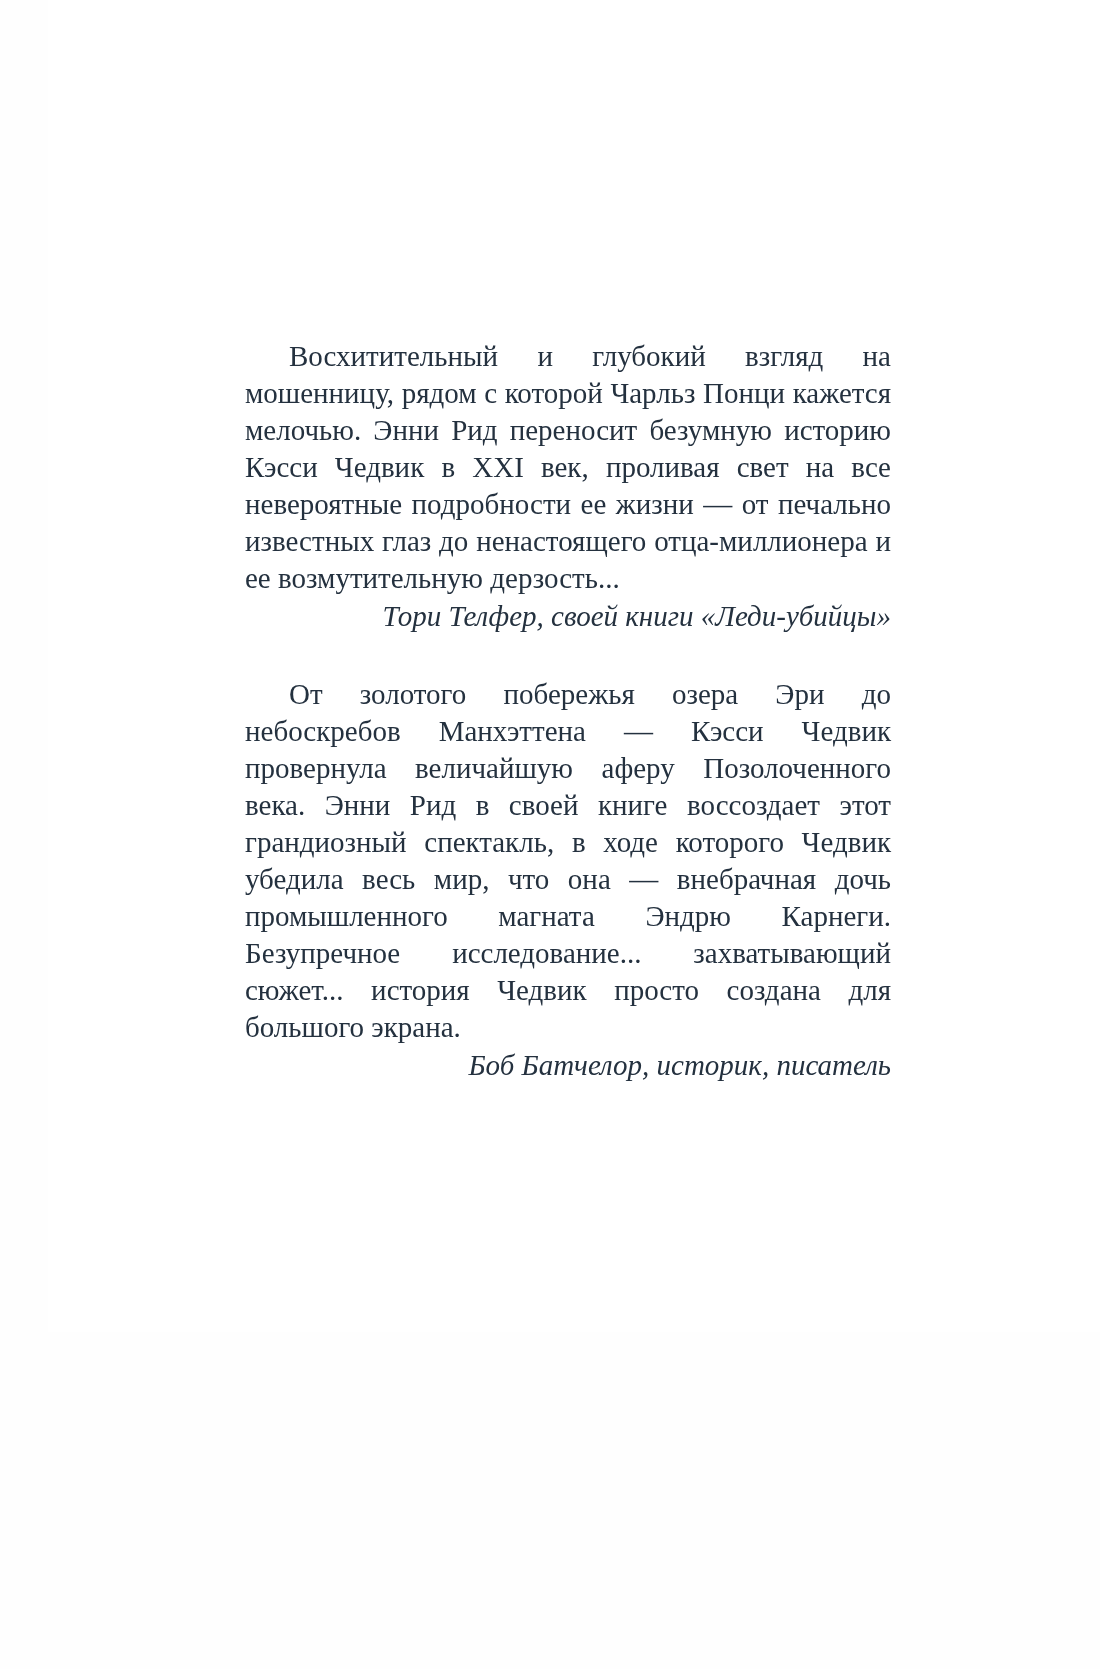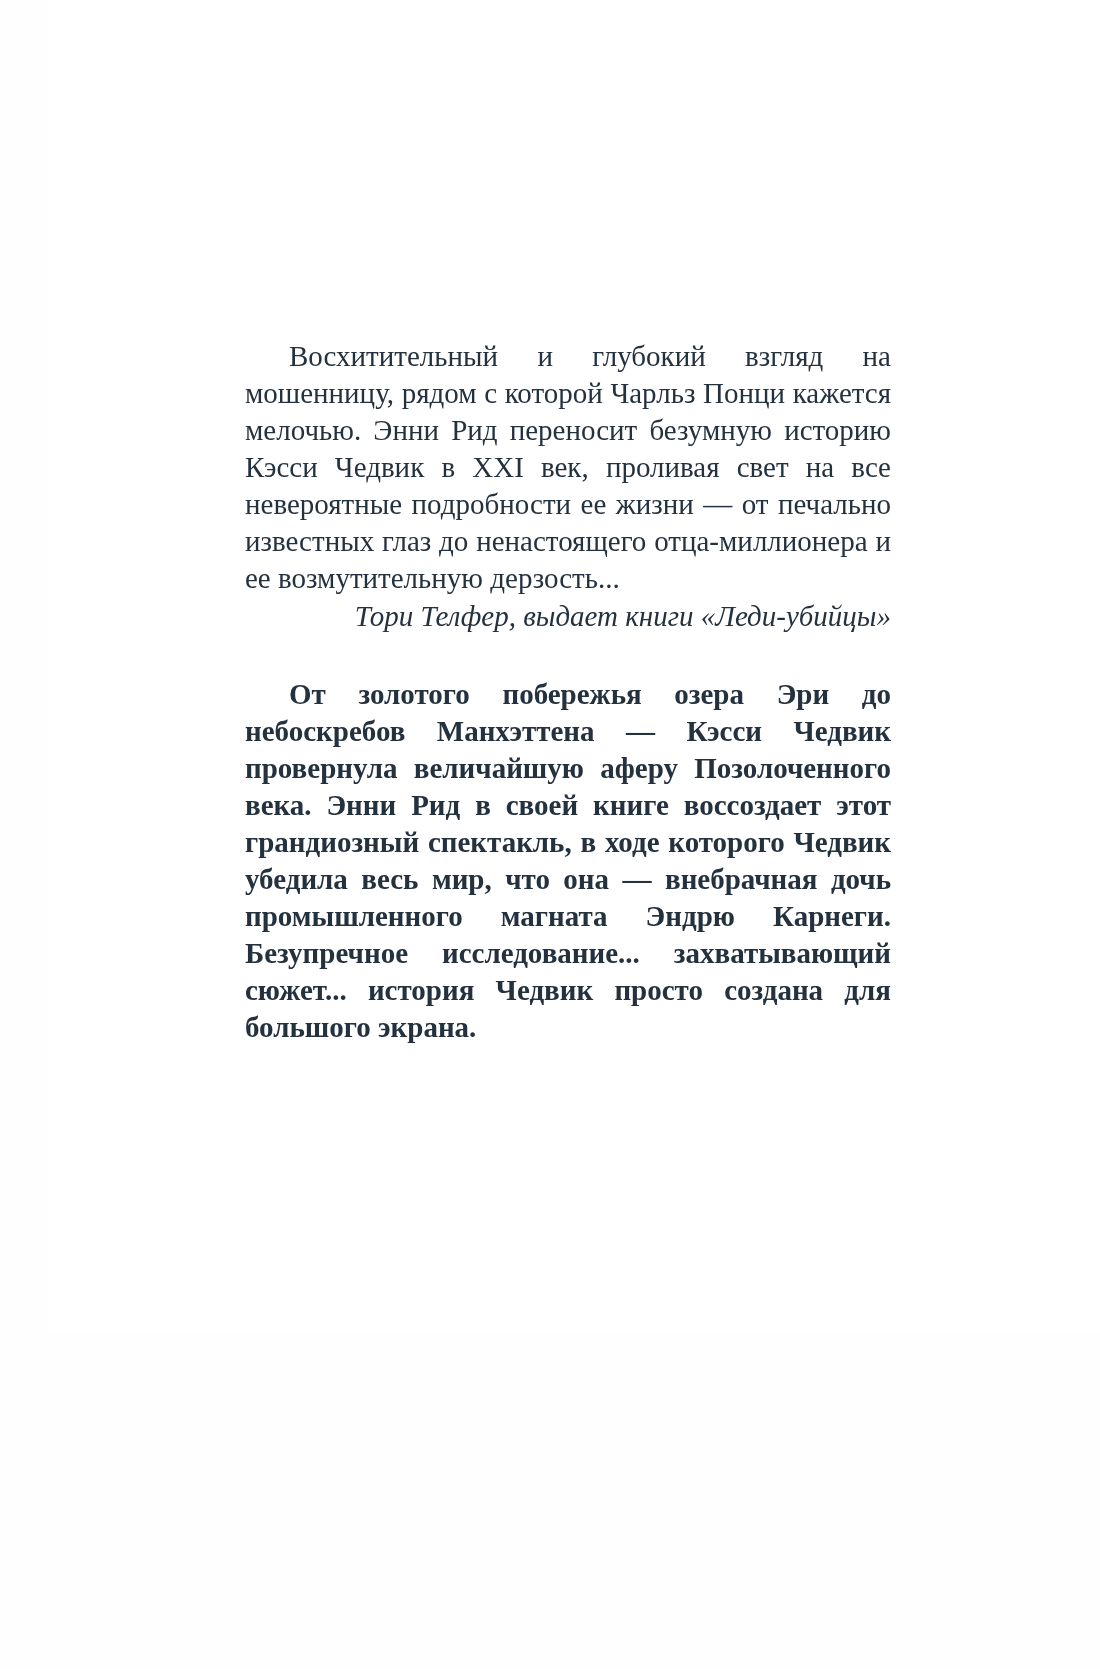--- a/index.html
+++ b/index.html
@@ -33,21 +33,20 @@
       line-height: 37px;
       text-align: justify;
       hyphens: auto;
       -webkit-hyphens: auto;
     }
     .quote-block {
       margin: 0;
     }
     .quote-block + .quote-block {
       margin-top: 41px;
-      font-weight: bold;
     }
     .quote-text {
       margin: 0;
       text-indent: 44px;
       text-align: justify;
     }
     .quote-attribution {
       margin: 1px 0 0 0;
       text-align: right;
       font-style: italic;
@@ -55,24 +54,25 @@
     }
   </style>
 </head>
 <body>
 
 <div class="book-page">
   <div class="text-block">
 
     <div class="quote-block">
       <p class="quote-text">Восхитительный и глубокий взгляд на мошенницу, рядом с которой Чарльз Понци кажется мелочью. Энни Рид переносит безумную историю Кэсси Чедвик в XXI век, проливая свет на все невероятные подробности ее жизни — от печально известных глаз до ненастоящего отца-миллионера и ее возмутительную дерзость...</p>
-      <p class="quote-attribution">Тори Телфер, выдает книги «Леди-убийцы»</p>
+      <p class="quote-attribution">Тори Телфер, своей книги «Леди-убийцы»</p>
     </div>
 
     <div class="quote-block">
       <p class="quote-text">От золотого побережья озера Эри до небоскребов Манхэттена — Кэсси Чедвик провернула величайшую аферу Позолоченного века. Энни Рид в своей книге воссоздает этот грандиозный спектакль, в ходе которого Чедвик убедила весь мир, что она — внебрачная дочь промышленного магната Эндрю Карнеги. Безупречное исследование... захватывающий сюжет... история Чедвик просто создана для большого экрана.</p>
+      <p class="quote-attribution">Боб Батчелор, историк, писатель</p>
     </div>
 
     <div class="quote-block">
     </div>
 
   </div>
 </div>
 
 </body></html>

